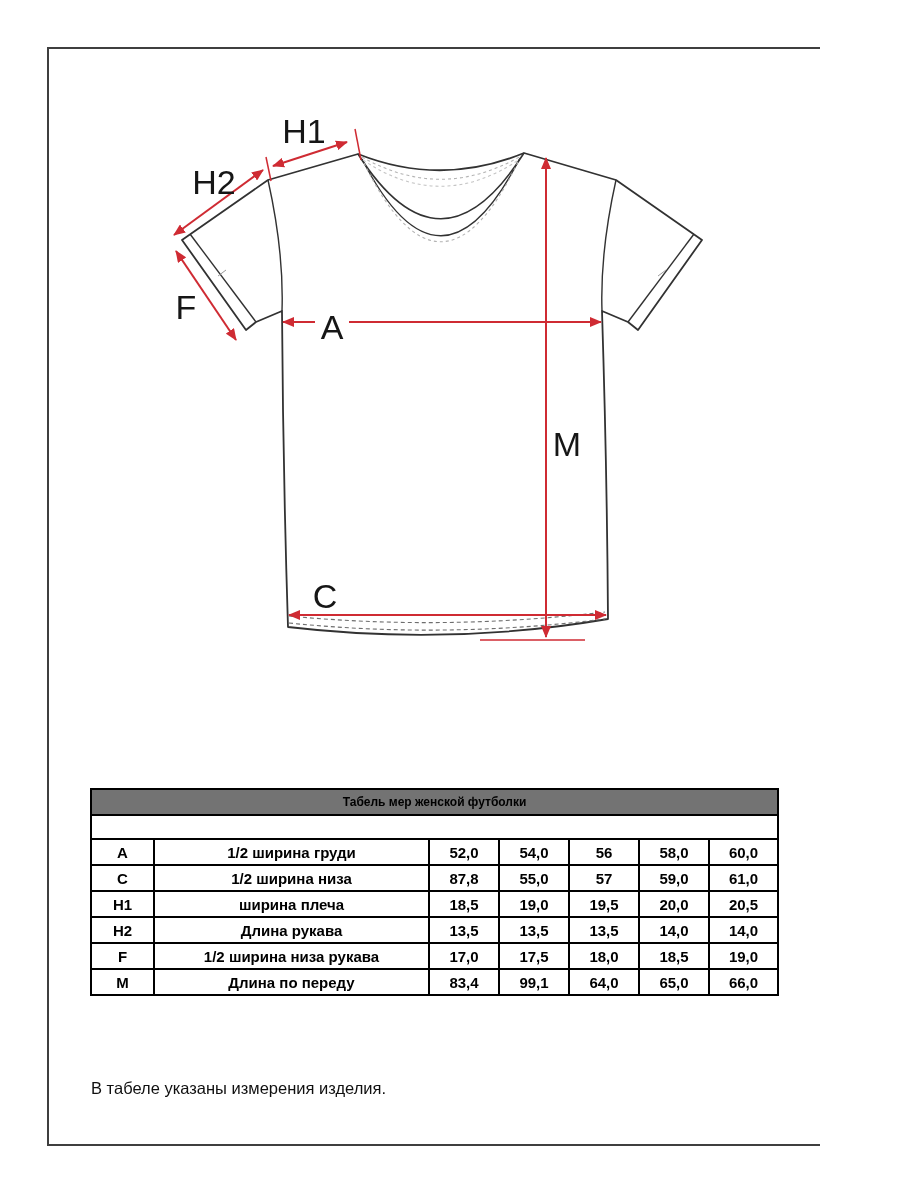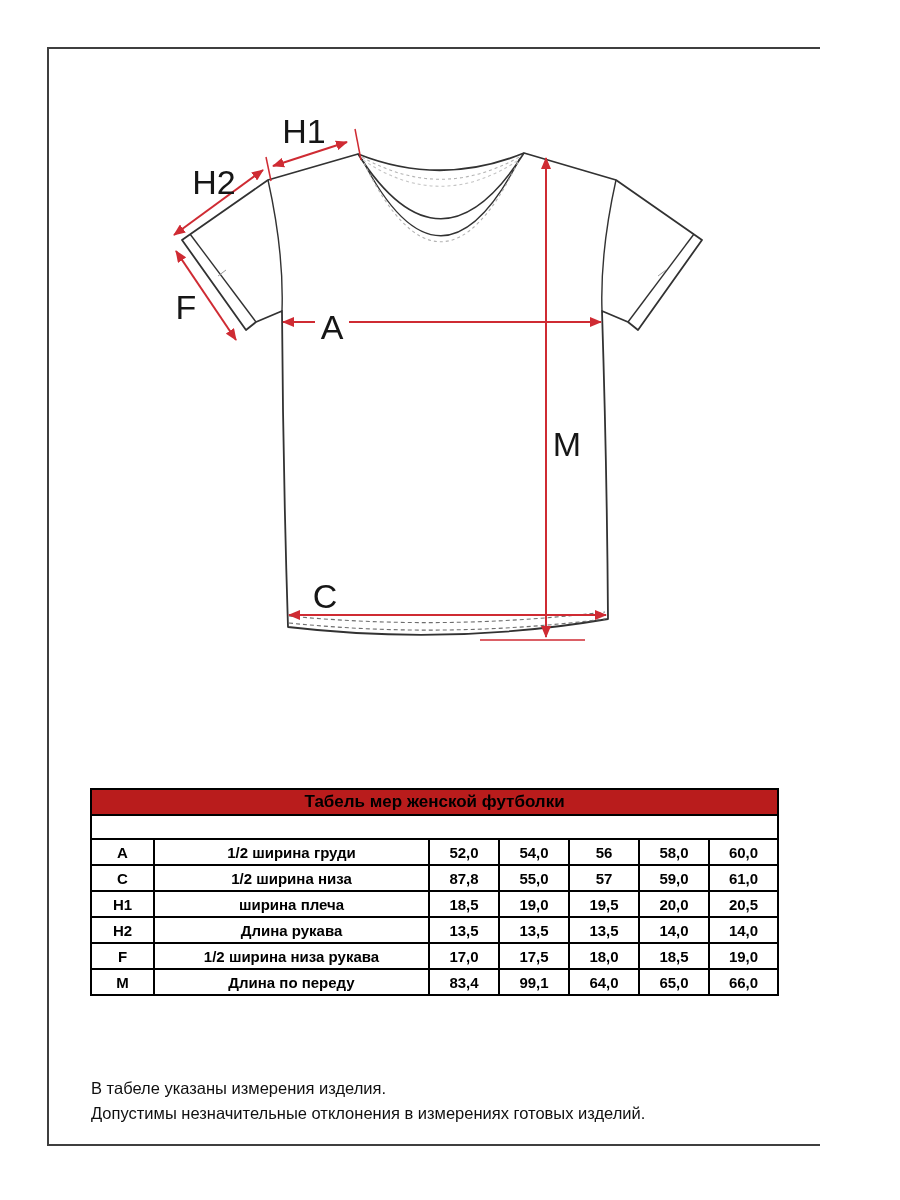--- a/index.html
+++ b/index.html
@@ -9,28 +9,28 @@
          border:2px solid #3f3f3f;background:#fff;}
   #drawing{position:absolute;left:0;top:0;width:900px;height:760px;}
   .dim-label{fill:#161616;font-family:"Liberation Sans",sans-serif;font-size:34px;font-weight:500;}
   
   #size-table{position:absolute;left:90px;top:788px;width:687px;
               border-collapse:collapse;table-layout:fixed;
               font-family:"Liberation Sans",sans-serif;font-weight:bold;
               font-size:15px;color:#000;}
   #size-table td{border:2px solid #000;text-align:center;vertical-align:middle;
                  padding:0 2px;overflow:hidden;white-space:nowrap;}
-  #size-table tr.hdr td{background:#b91c1c;font-size:17px;}
+  #size-table tr.hdr td{background:#737373;font-size:12px;}
   #size-table tr.hdr{height:26px;}
   #size-table tr.empty-row{height:24px;}
   #size-table tr.empty-row td{background:#fff;}
   #size-table tr.data{height:26px;background:#fff;}
   
   #notes{position:absolute;left:91px;top:1076px;font-size:16.5px;line-height:25px;
-         color:#101010;}
+         color:#101010;text-align:right;}
 </style>
 </head>
 <body>
 
 <div id="page">
   <div id="frame"></div>
 
   <svg id="drawing" viewBox="0 0 900 760" xmlns="http://www.w3.org/2000/svg">
     <defs>
       <marker id="ah" viewBox="0 0 12 10" refX="11" refY="5" markerWidth="12" markerHeight="10" markerUnits="userSpaceOnUse" orient="auto-start-reverse">
@@ -150,15 +150,14 @@
           <td>99,1</td>
           <td>64,0</td>
           <td>65,0</td>
           <td>66,0</td>
         </tr>
       </tbody>
   </table>
 
   <div id="notes">
     <div>В табеле указаны измерения изделия.</div>
-    <div>Допустимы незначительные отклонения в измерениях готовых изделий.</div>
   </div>
 </div>
 
 </body></html>

